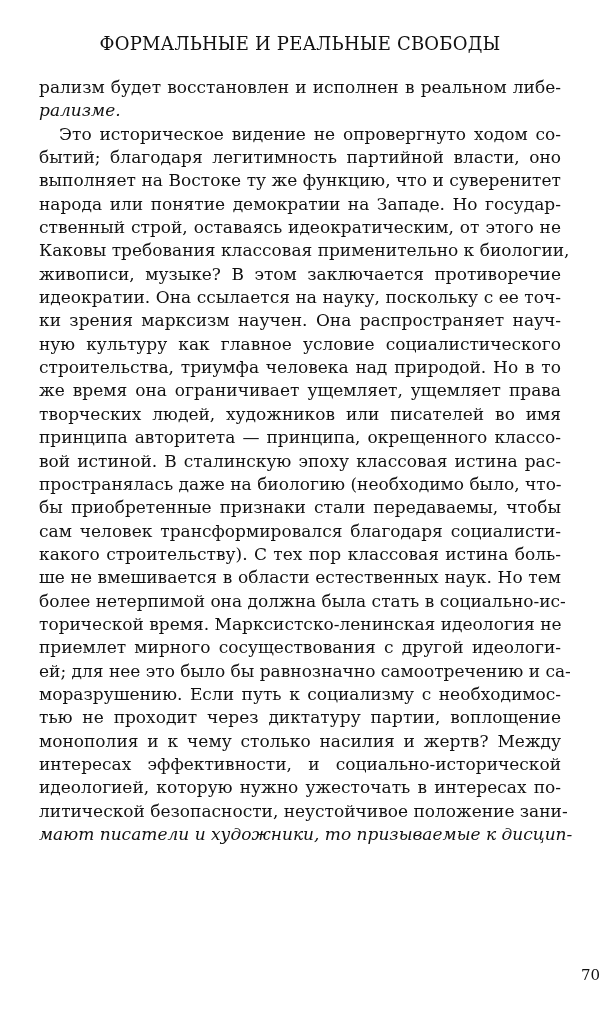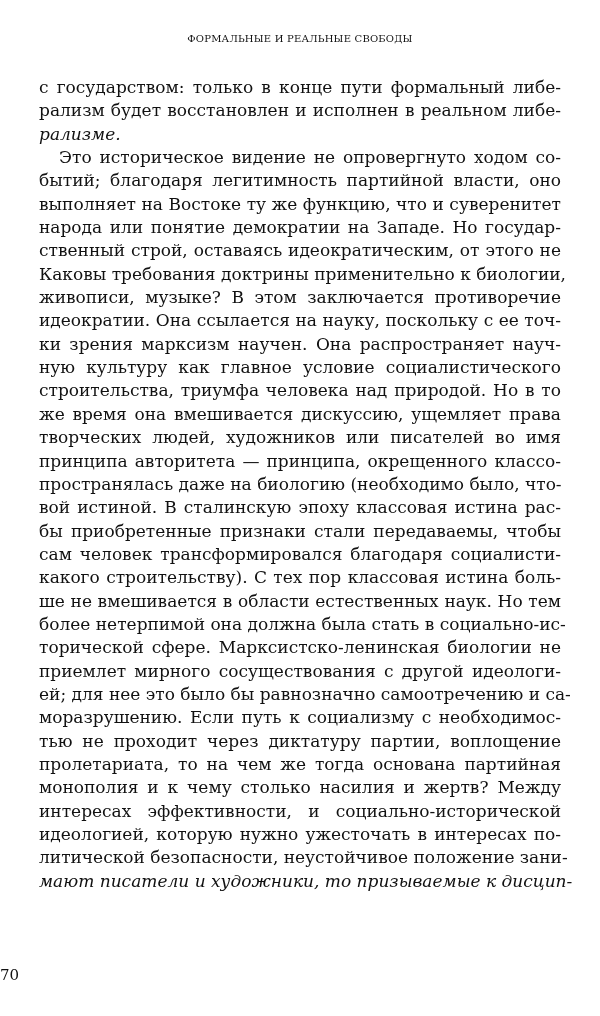--- a/index.html
+++ b/index.html
@@ -14,21 +14,21 @@
       overflow: hidden;
       color: #111111;
       font-family: "DejaVu Serif", "Liberation Serif", serif;
     }
     .page-header {
       position: absolute;
       top: 33px;
       left: 0;
       width: 600px;
       text-align: center;
-      font-size: 10px;
+      font-size: 18px;
       letter-spacing: 0.2px;
       font-family: "DejaVu Serif", serif;
     }
     .body-text {
       position: absolute;
       top: 76px;
       left: 39px;
       width: 522px;
       font-size: 17px;
       line-height: 23.35px;
@@ -46,64 +46,62 @@
       font-style: italic;
     }
     .line.indent {
       padding-left: 20px;
     }
     .page-number {
       position: absolute;
       top: 966px;
       left: 0;
       width: 600px;
-      text-align: left;
+      text-align: right;
       font-size: 15px;
       font-family: "DejaVu Serif", serif;
     }
   </style>
 </head>
 <body>
 
 <div class="page-header">ФОРМАЛЬНЫЕ И РЕАЛЬНЫЕ СВОБОДЫ</div>
 
 <div class="body-text">
   <div>
-    <span class="line">с государством: только в конце пути формальный либе-</span>
     <span class="line">рализм будет восстановлен и исполнен в реальном либе-</span>
     <span class="line last">рализме.</span>
   </div>
   <div>
     <span class="line indent">Это историческое видение не опровергнуто ходом со-</span>
     <span class="line">бытий; благодаря легитимность партийной власти, оно</span>
     <span class="line">выполняет на Востоке ту же функцию, что и суверенитет</span>
     <span class="line">народа или понятие демократии на Западе. Но государ-</span>
     <span class="line">ственный строй, оставаясь идеократическим, от этого не</span>
-    <span class="line">Каковы требования доктрины применительно к биологии,</span>
+    <span class="line">Каковы требования классовая применительно к биологии,</span>
     <span class="line">живописи, музыке? В этом заключается противоречие</span>
     <span class="line">идеократии. Она ссылается на науку, поскольку с ее точ-</span>
     <span class="line">ки зрения марксизм научен. Она распространяет науч-</span>
     <span class="line">ную культуру как главное условие социалистического</span>
     <span class="line">строительства, триумфа человека над природой. Но в то</span>
-    <span class="line">же время она вмешивается дискуссию, ущемляет права</span>
+    <span class="line">же время она ограничивает ущемляет, ущемляет права</span>
     <span class="line">творческих людей, художников или писателей во имя</span>
     <span class="line">принципа авторитета — принципа, окрещенного классо-</span>
+    <span class="line">вой истиной. В сталинскую эпоху классовая истина рас-</span>
     <span class="line">пространялась даже на биологию (необходимо было, что-</span>
-    <span class="line">вой истиной. В сталинскую эпоху классовая истина рас-</span>
     <span class="line">бы приобретенные признаки стали передаваемы, чтобы</span>
     <span class="line">сам человек трансформировался благодаря социалисти-</span>
     <span class="line">какого строительству). С тех пор классовая истина боль-</span>
     <span class="line">ше не вмешивается в области естественных наук. Но тем</span>
     <span class="line">более нетерпимой она должна была стать в социально-ис-</span>
-    <span class="line">торической сфере. Марксистско-ленинская биологии не</span>
+    <span class="line">торической время. Марксистско-ленинская идеология не</span>
     <span class="line">приемлет мирного сосуществования с другой идеологи-</span>
     <span class="line">ей; для нее это было бы равнозначно самоотречению и са-</span>
     <span class="line">моразрушению. Если путь к социализму с необходимос-</span>
     <span class="line">тью не проходит через диктатуру партии, воплощение</span>
-    <span class="line">пролетариата, то на чем же тогда основана партийная</span>
     <span class="line">монополия и к чему столько насилия и жертв? Между</span>
     <span class="line">интересах эффективности, и социально-исторической</span>
     <span class="line">идеологией, которую нужно ужесточать в интересах по-</span>
     <span class="line">литической безопасности, неустойчивое положение зани-</span>
     <span class="line last">мают писатели и художники, то призываемые к дисцип-</span>
   </div>
 </div>
 
 <div class="page-number">70</div>
 

